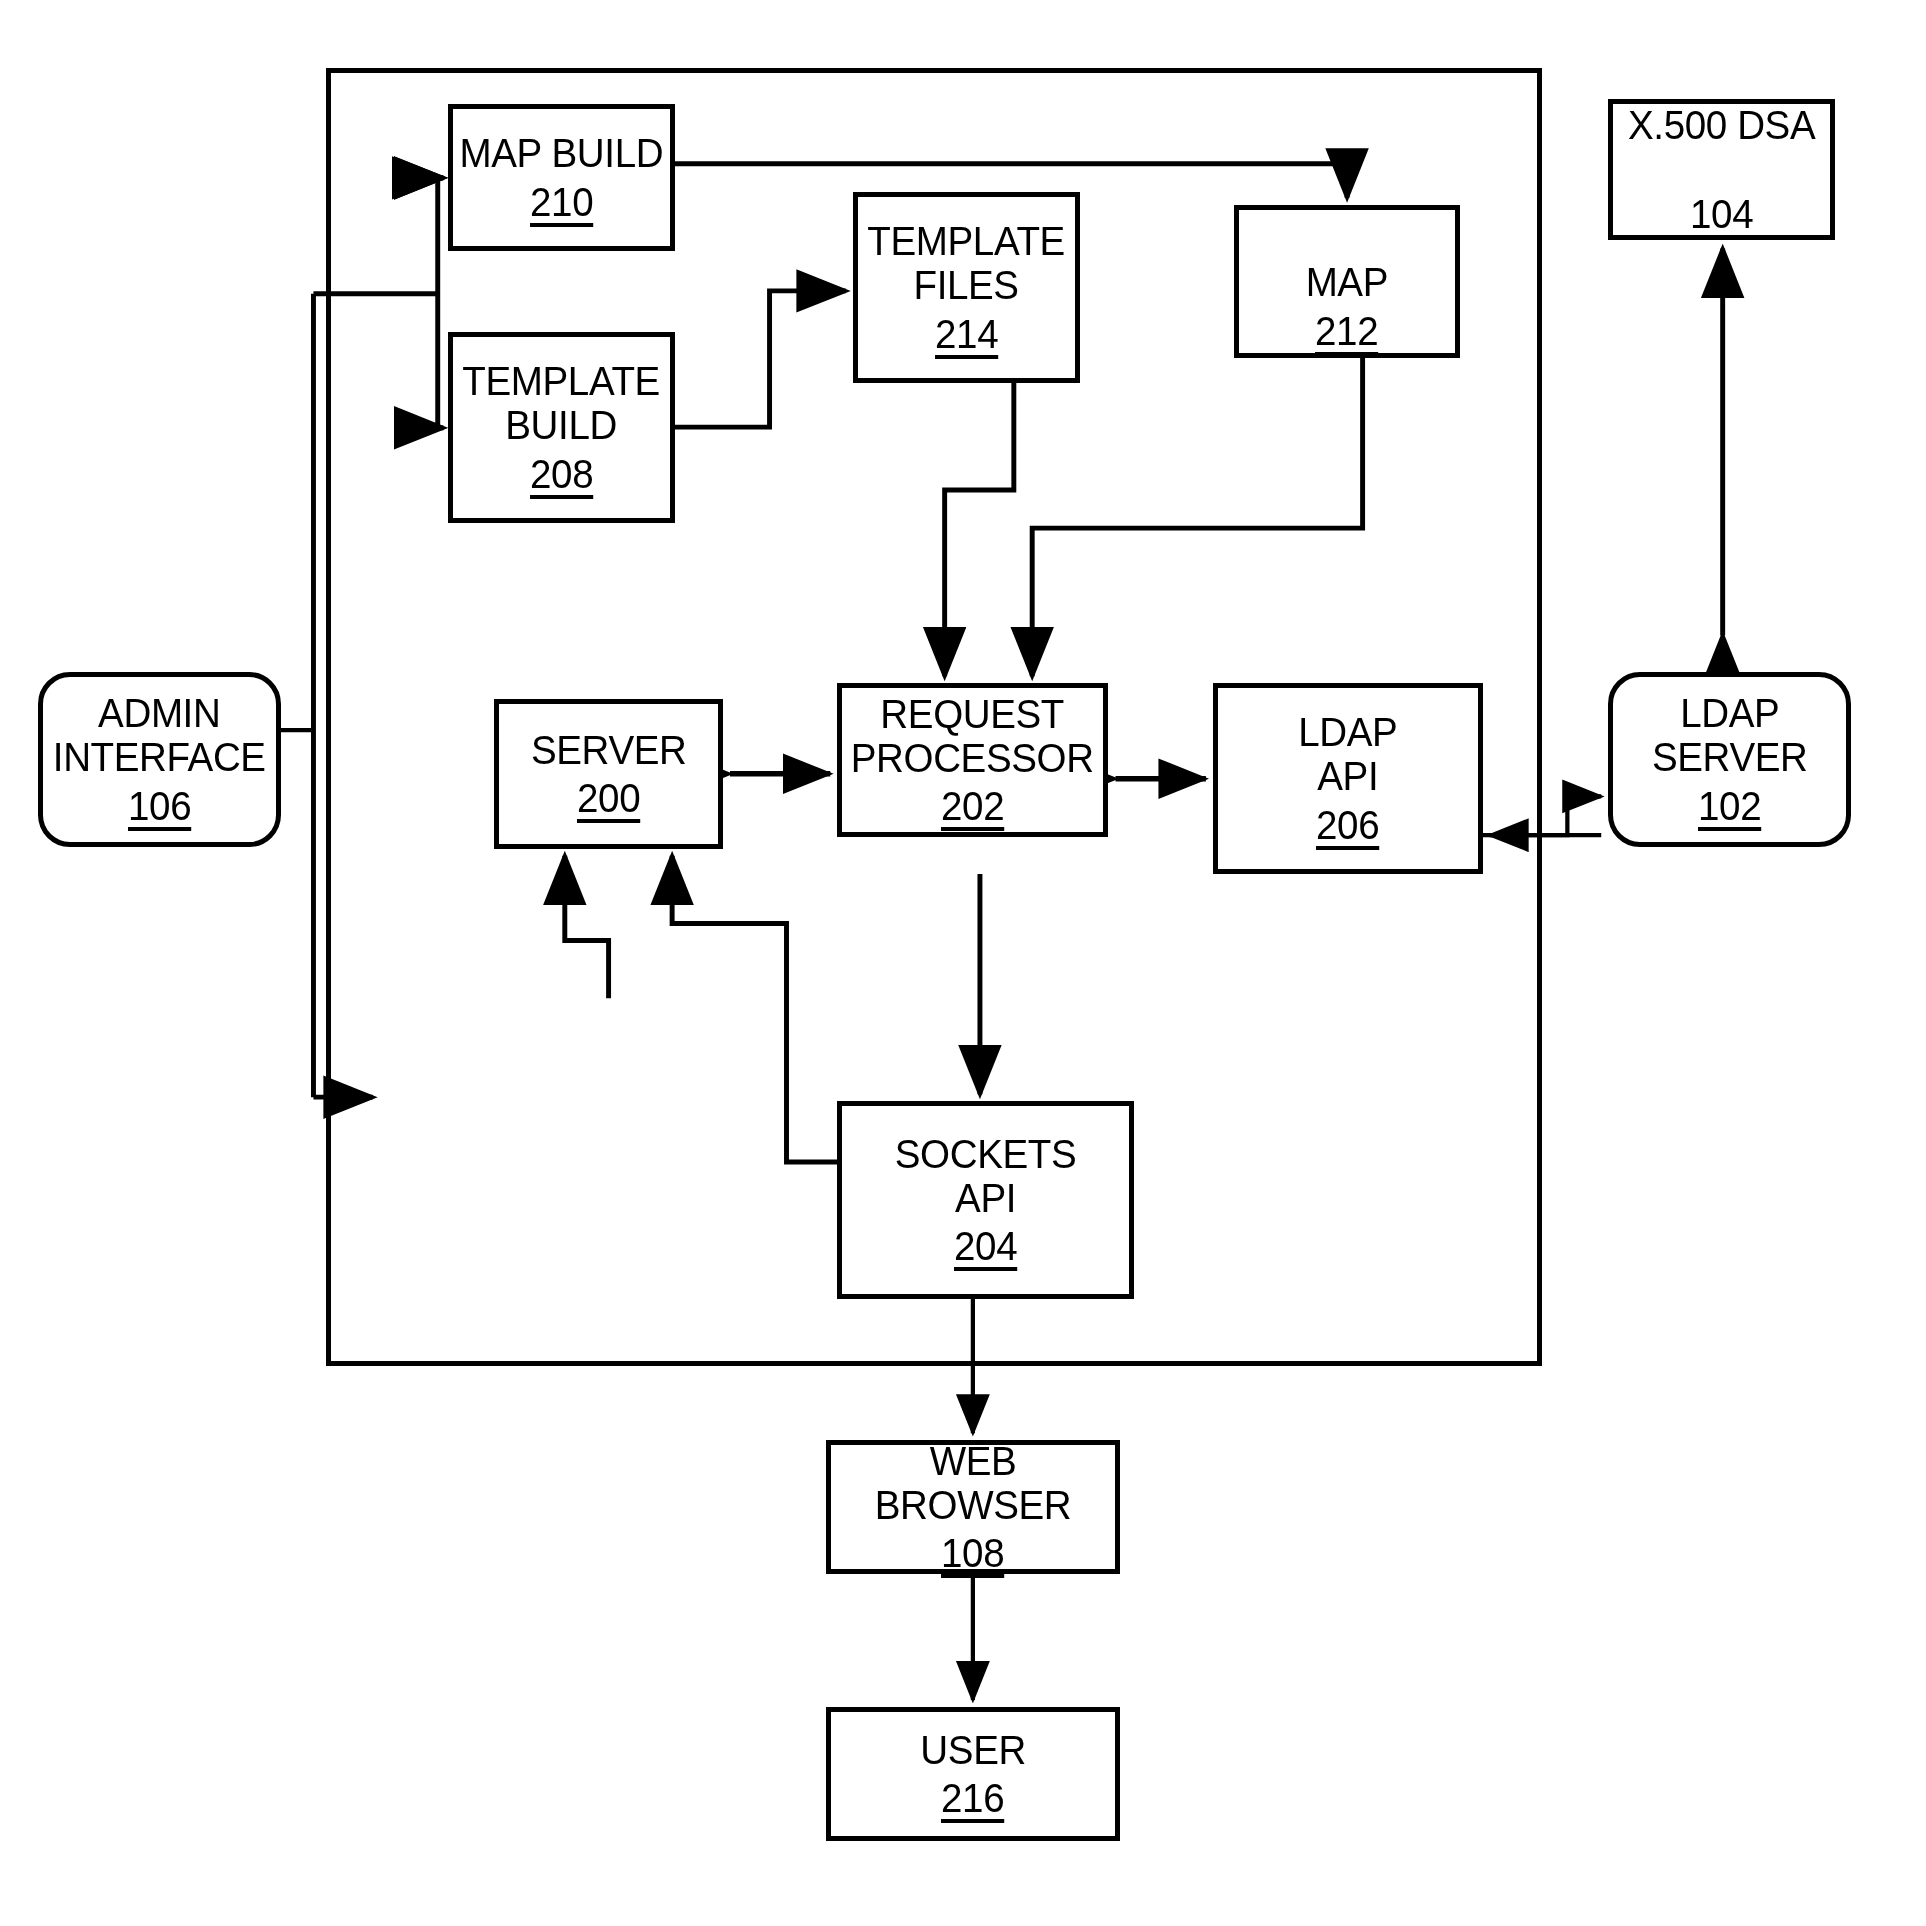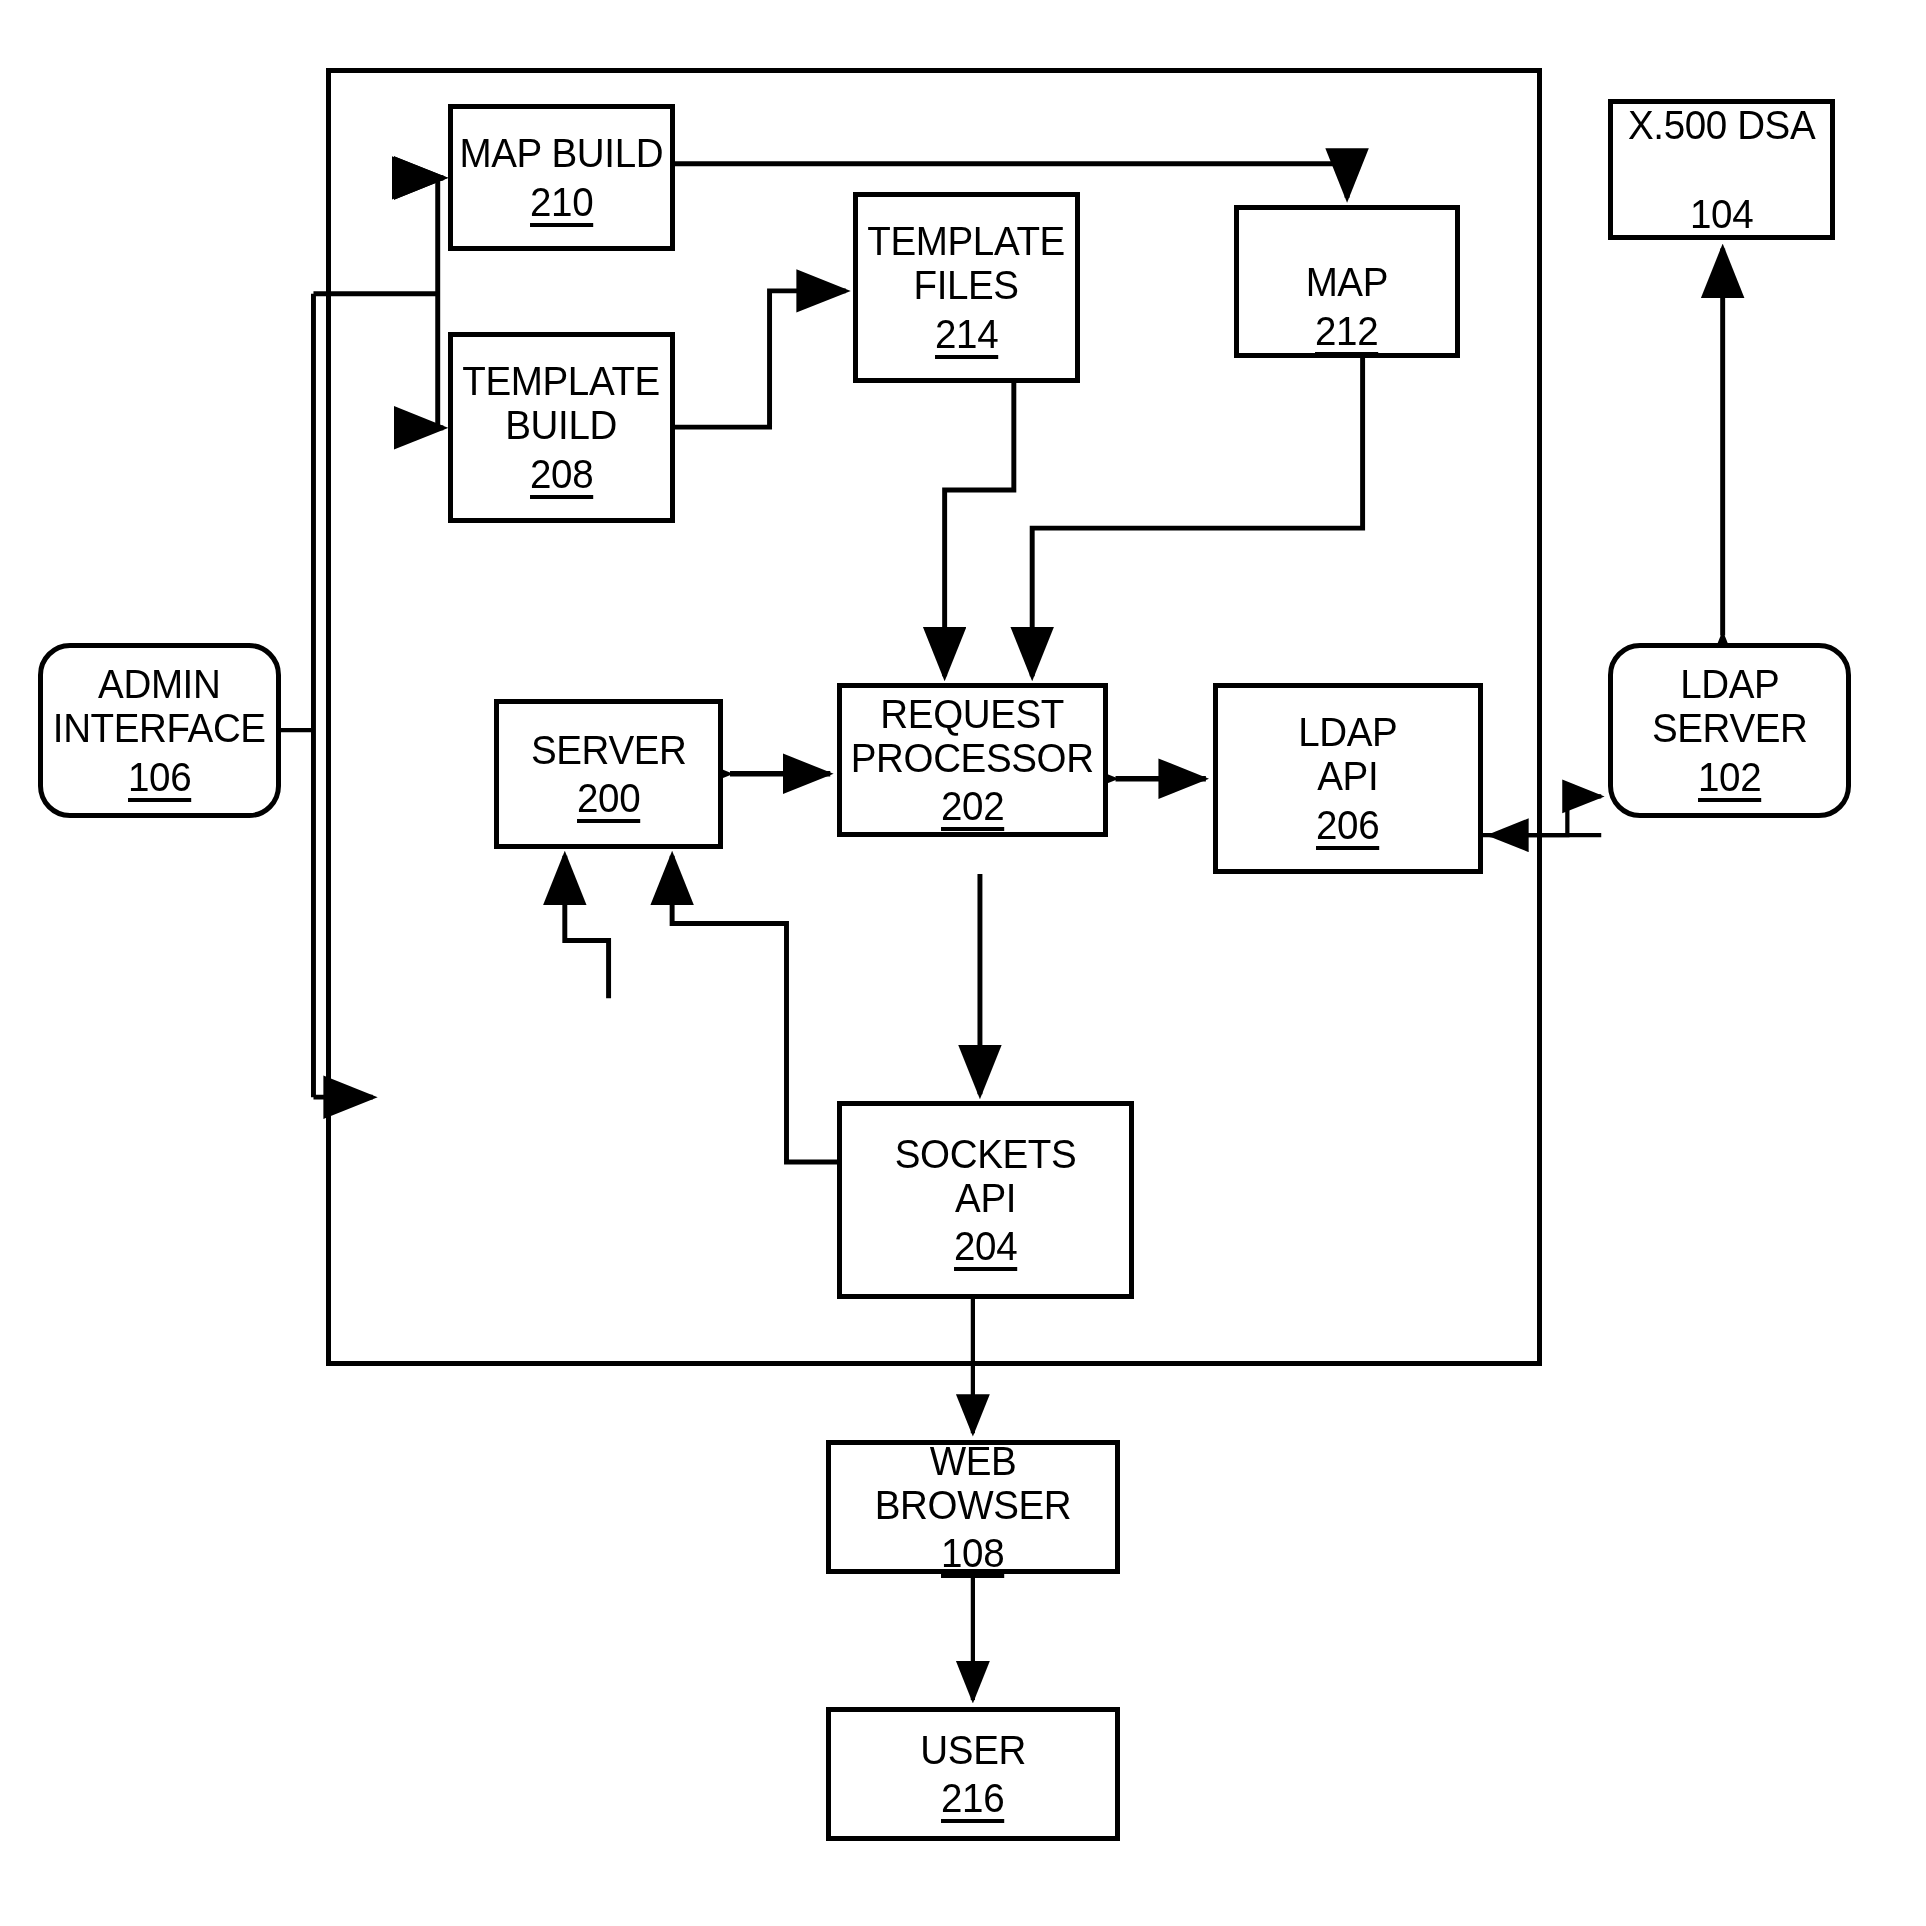--- a/index.html
+++ b/index.html
@@ -36,20 +36,21 @@
     flex-direction: column;
     align-items: center;
     justify-content: center;
     text-align: center;
     color: #000;
     line-height: 1.08;
     letter-spacing: -0.4px;
   }
   .node.rounded {
     border-radius: 32px;
+    margin-top: 29px;
   }
   .node .ttl {
     font-size: 41px;
     white-space: pre-line;
     font-stretch: condensed;
     transform: scaleX(0.94);
   }
   .node .ref {
     font-size: 41px;
     text-decoration: underline;

